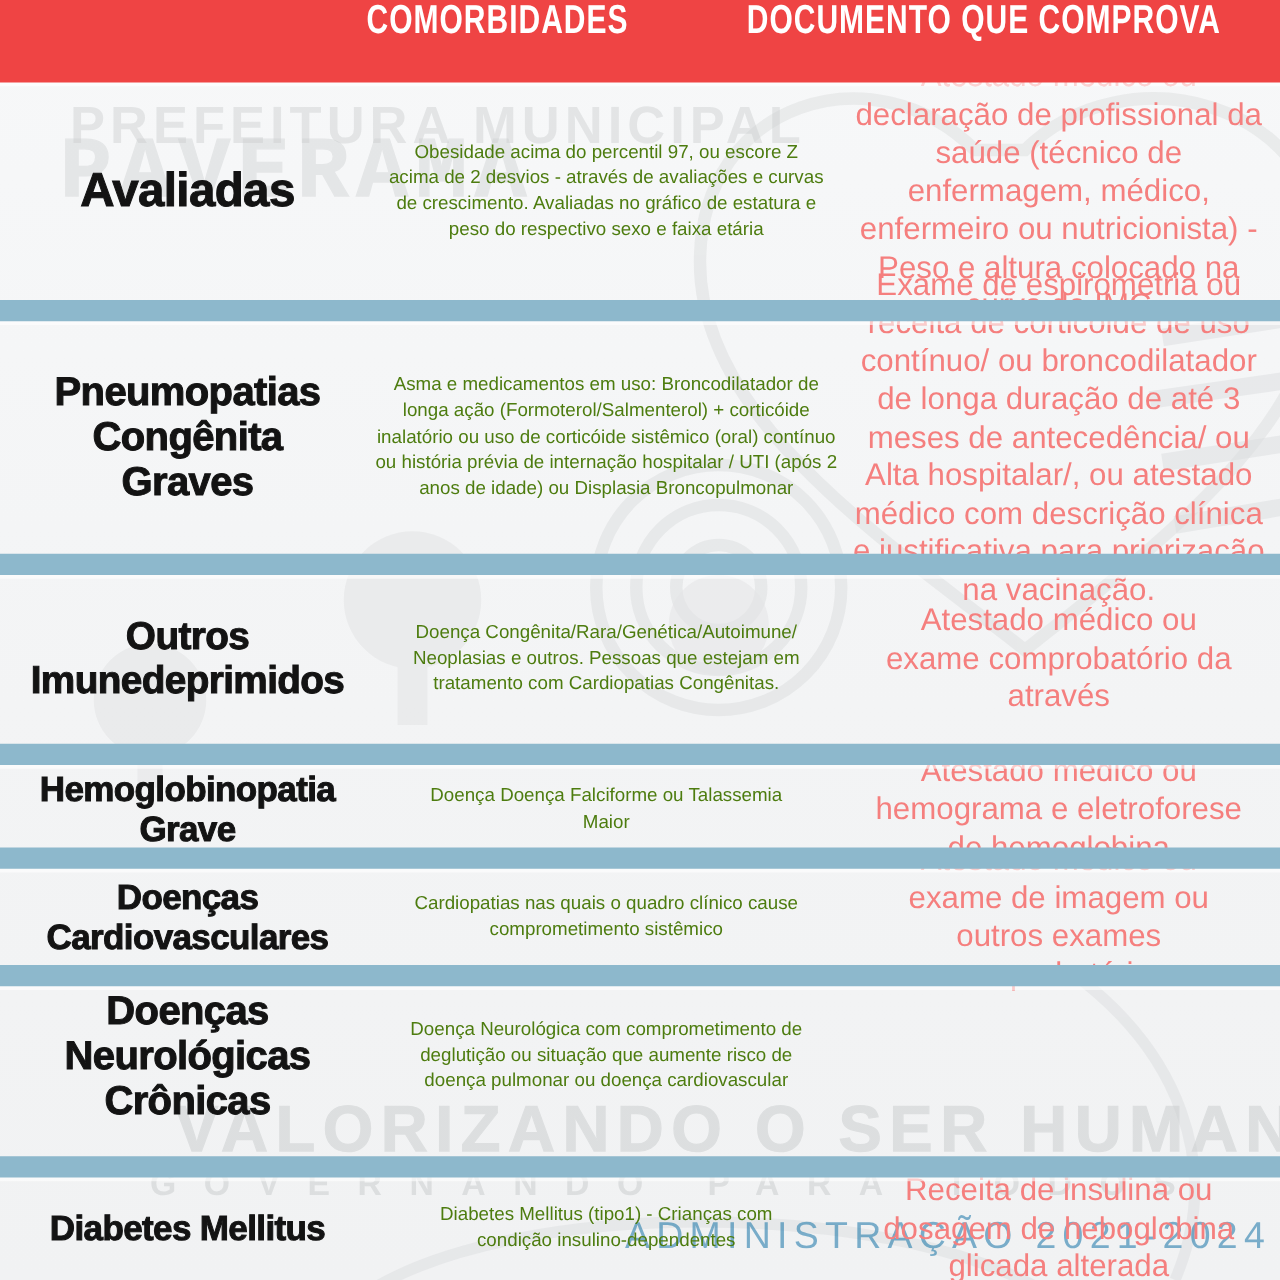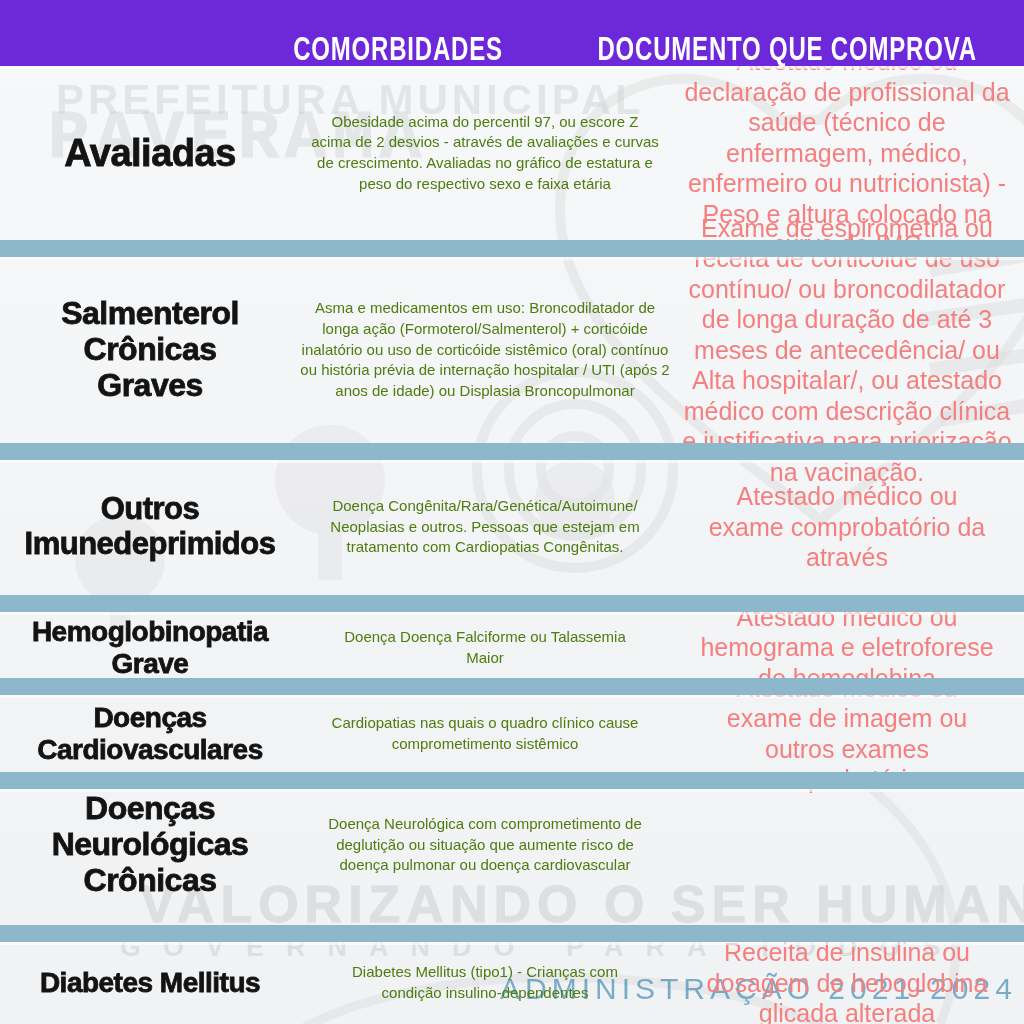--- a/index.html
+++ b/index.html
@@ -16,21 +16,21 @@
   .wm-pref{left:56px;top:76px;font-size:42px;letter-spacing:4px;opacity:.42;}
   .wm-pav{left:48px;top:100px;font-size:69px;letter-spacing:6px;opacity:.38;font-family:Liberation Mono, monospace;-webkit-text-stroke:1px #c9cccd;}
   .wm-valor{left:140px;top:874px;font-size:52px;letter-spacing:6px;opacity:.5;-webkit-text-stroke:1px #c9cccd;}
   .wm-gov{left:120px;top:932px;font-size:27px;letter-spacing:22px;opacity:.45;font-weight:700;color:#c4c7c8;}
   .wm-adm{left:500px;top:972px;font-size:30px;letter-spacing:5px;opacity:.5;font-weight:400;color:#0369a1;}
   .doodles{position:absolute;inset:0;}
 
   
   .header-bar{
     position:absolute;left:0;top:0;width:1024px;height:66px;z-index:3;
-    background:#6d28d9;display:flex;align-items:flex-end;
+    background:#ef4444;display:flex;align-items:flex-start;
     box-shadow:0 3px 0 rgba(255,255,255,0.65);
   }
   .hspace{width:300px;}
   .hcol2{width:370px;text-align:center;}
   .hcol3{flex:1;text-align:center;}
   .hlabel{
     display:inline-block;color:#ffffff;font-weight:700;font-size:30px;
     letter-spacing:1px;transform:scale(0.8,1.08);transform-origin:center;
     white-space:nowrap;
   }
@@ -136,21 +136,21 @@
     <div class="c2">
         <span class="desc w350">Obesidade acima do percentil 97, ou escore Z acima de 2 desvios - através de avaliações e curvas de crescimento. Avaliadas no gráfico de estatura e peso do respectivo sexo e faixa etária</span>
       </div>
     <div class="c3">
         <span class="doc w330">Atestado médico ou declaração de profissional da saúde (técnico de enfermagem, médico, enfermeiro ou nutricionista) - Peso e altura colocado na curva do IMC</span>
       </div>
   </div>
 
   <div class="row r2">
     <div class="c1">
-        <span class="title w240">Salmenterol Crônicas Graves</span>
+        <span class="title w240">Pneumopatias Congênita Graves</span>
       </div>
     <div class="c2">
         <span class="desc w378">Asma e medicamentos em uso: Broncodilatador de longa ação (Formoterol/Salmenterol) + corticóide inalatório ou uso de corticóide sistêmico (oral) contínuo ou história prévia de internação hospitalar / UTI (após 2 anos de idade) ou Displasia Broncopulmonar</span>
       </div>
     <div class="c3">
         <span class="doc w340">Exame de espirometria ou receita de corticóide de uso contínuo/ ou broncodilatador de longa duração de até 3 meses de antecedência/ ou Alta hospitalar/, ou atestado médico com descrição clínica e justificativa para priorização na vacinação.</span>
       </div>
   </div>
 
   <div class="row r3">

